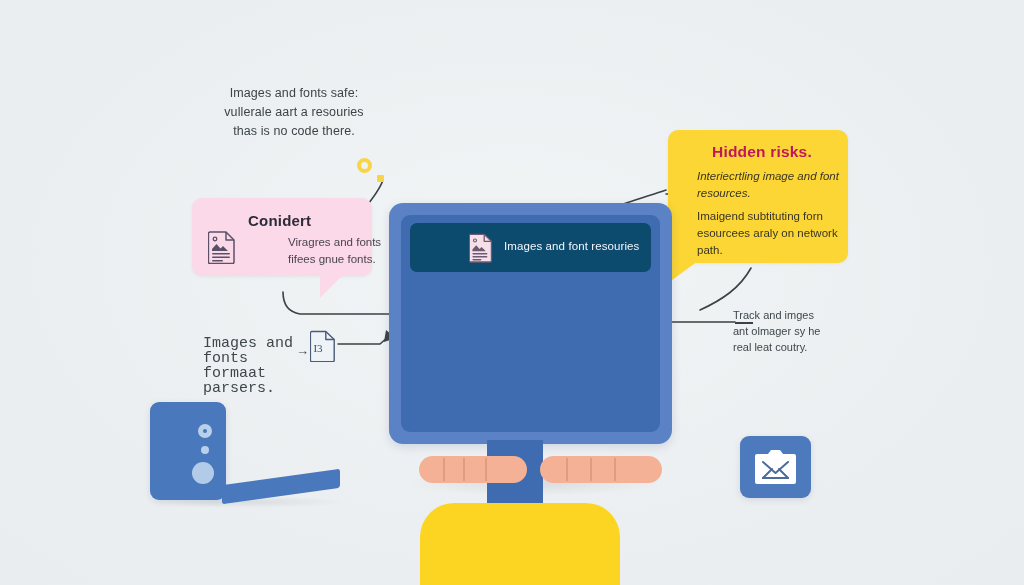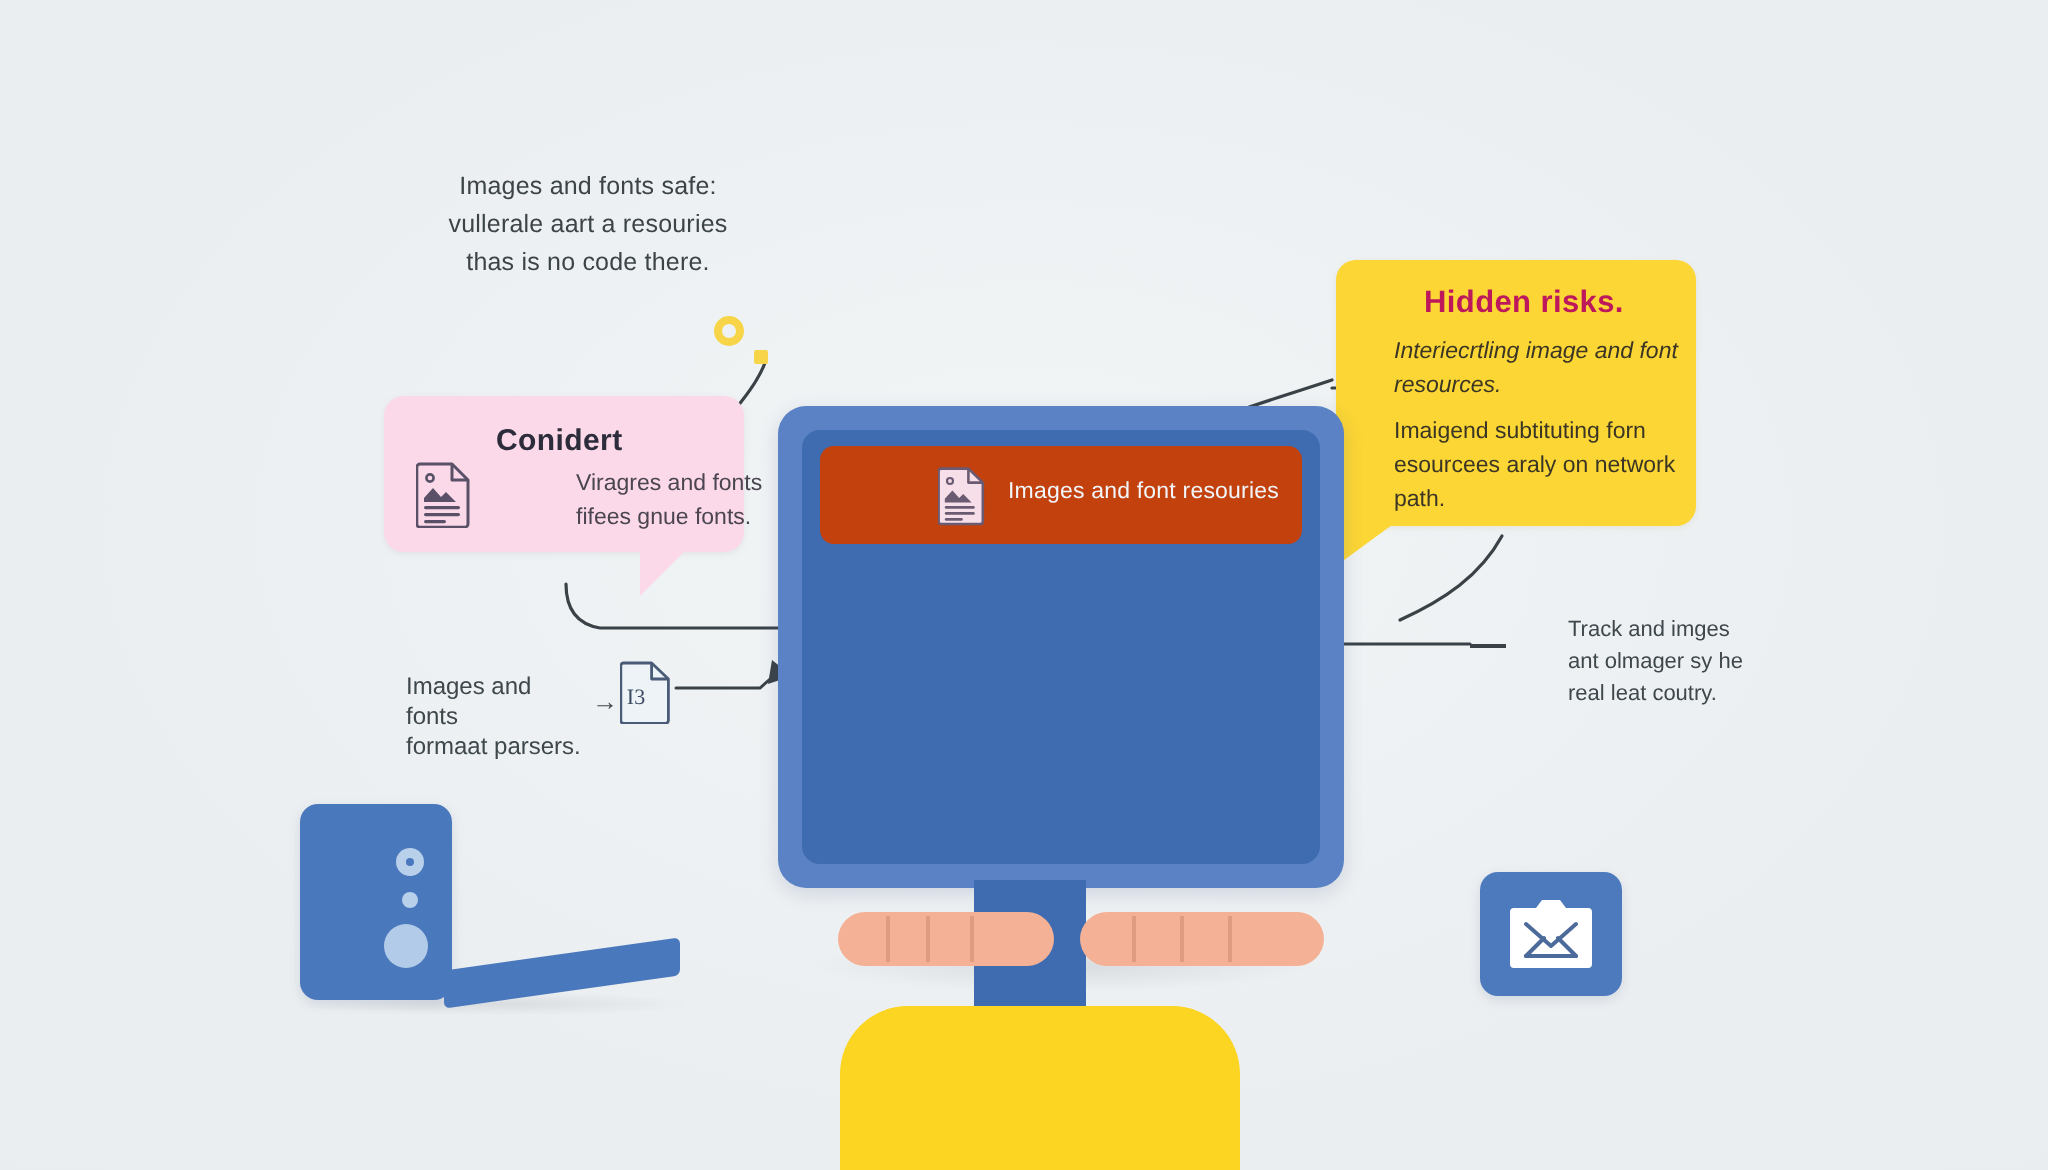--- a/index.html
+++ b/index.html
@@ -109,39 +109,40 @@
     position: absolute;
     left: 29px; top: 78px;
     width: 148px;
     font-size: 11.5px;
     line-height: 17px;
     color: #3a3524;
   }
 
   
   #right-note {
-    left: 784px; top: 307px;
+    left: 733px; top: 307px;
     width: 120px;
     font-size: 11px;
     line-height: 16px;
     color: #3e474b;
   }
   #right-note-dash {
     left: 735px; top: 322px;
     width: 18px; height: 1.5px;
     background: #3a4247;
   }
 
   
   #left-note {
     left: 203px; top: 336px;
     width: 92px;
-    font-size: 12px;
+    font-size: 15px;
     line-height: 15px;
     color: #3e474b;
+    font-family: Liberation Mono, monospace;
   }
   #left-arrow {
     left: 296px; top: 344px;
     font-size: 13px;
     color: #3e474b;
     line-height: 1;
   }
   #doc-i3 {
     left: 310px; top: 330px;
     width: 26px; height: 32px;
@@ -160,21 +161,21 @@
     left: 12px; top: 12px;
     width: 259px; height: 217px;
     background: #3f6cb0;
     border-radius: 9px;
     overflow: hidden;
   }
   #screen-bar {
     position: absolute;
     left: 9px; top: 8px;
     width: 241px; height: 49px;
-    background: #c2410c;
+    background: #0c4a6e;
     border-radius: 7px;
   }
   #screen-bar-icon {
     position: absolute;
     left: 59px; top: 10px;
     width: 24px; height: 30px;
   }
   #screen-bar-label {
     position: absolute;
     left: 94px; top: 17px;

